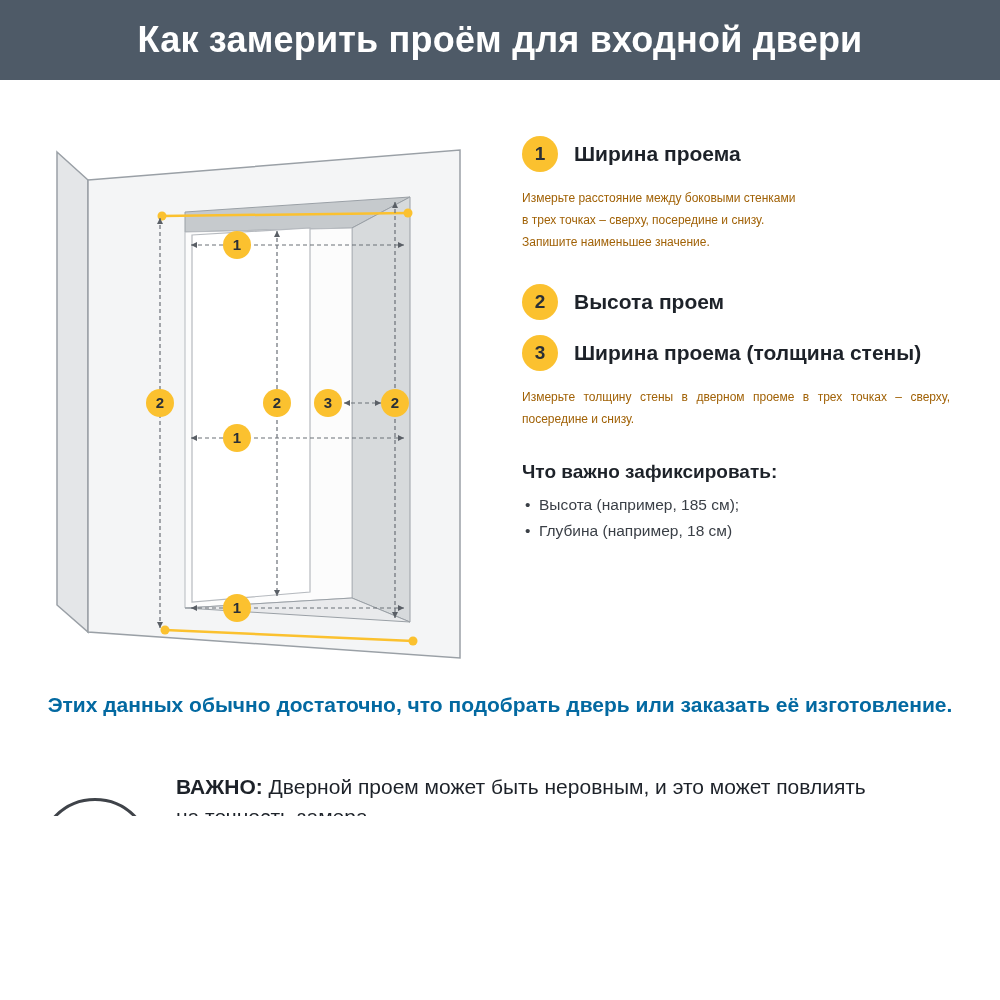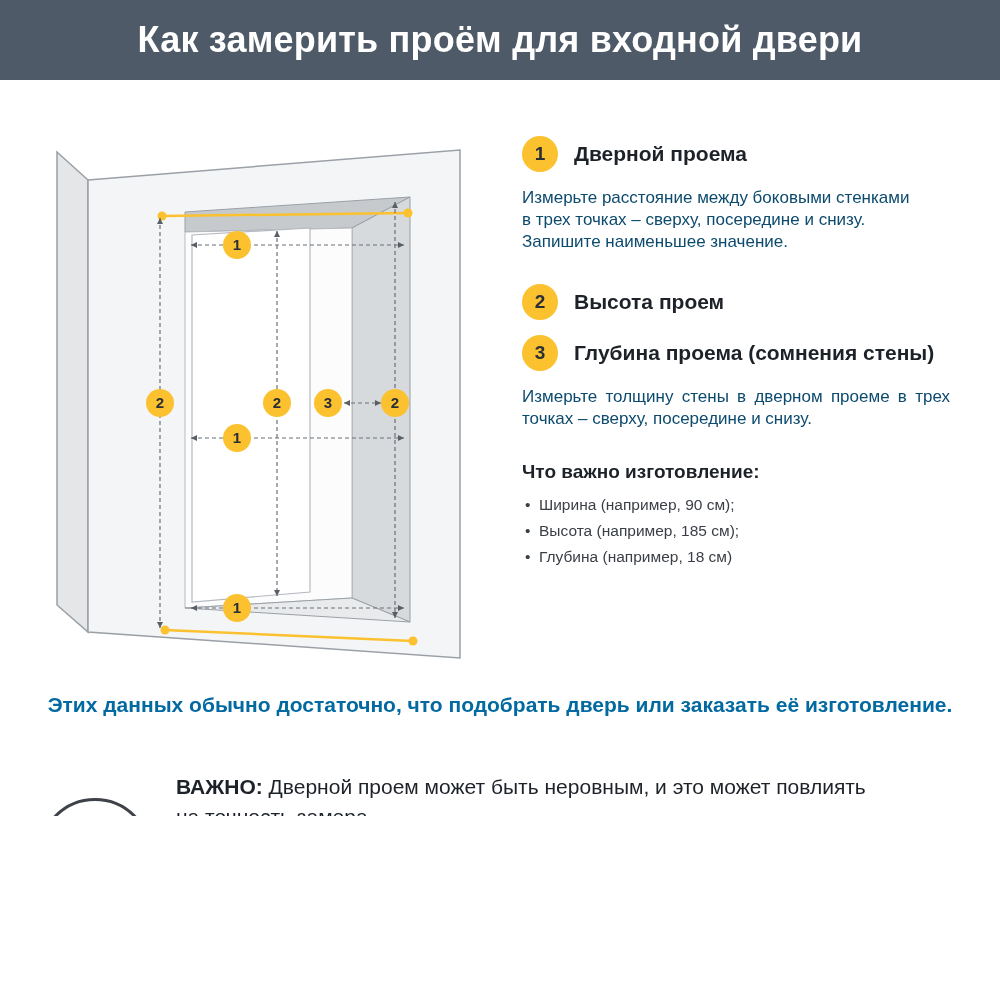--- a/index.html
+++ b/index.html
@@ -19,21 +19,21 @@
   .diagram { position:absolute; left:25px; top:118px; width:480px; height:580px; }
 
   .steps { position:absolute; left:522px; top:136px; width:428px; }
   .step-header { display:flex; align-items:center; gap:16px; margin-bottom:15px; }
   .badge {
     width:36px; height:36px; border-radius:50%; background:#fbc12f; flex:0 0 36px;
     display:flex; align-items:center; justify-content:center;
     font-weight:bold; font-size:19px; color:#2a2f36;
   }
   .step-title { font-size:21px; font-weight:bold; color:#1d2229; }
-  .step-body { font-size:17px; line-height:22px; color:#0c4a6e; margin:0 0 31px 0; }
+  .step-body { font-size:12px; line-height:22px; color:#a16207; margin:0 0 31px 0; }
   .pre { white-space:pre-line; }
   .just { text-align:justify; }
 
   .checklist-title { font-size:19px; font-weight:bold; margin:2px 0 13px 0; color:#1d2229; }
   .checklist { list-style:none; margin:0; padding:0; font-size:15.5px; color:#3a3f46; }
   .checklist li { padding-left:17px; position:relative; margin-bottom:8px; }
   .checklist li::before { content:"\2022"; position:absolute; left:3px; top:0; color:#3a3f46; }
 
   .summary {
     position:absolute; top:693px; left:0; width:1000px;
@@ -141,40 +141,39 @@
         <circle cx="303" cy="285" r="14" fill="#fbc12f"></circle>
         <text x="303" y="290" text-anchor="middle" font-size="15" font-weight="bold" fill="#2a2f36">3</text>
       </g>
     </svg>
   </div>
 
   <div class="steps">
 
     <div class="step-header">
       <div class="badge">1</div>
-      <div class="step-title">Дверной проема</div>
+      <div class="step-title">Ширина проема</div>
     </div>
     <p class="step-body pre">Измерьте расстояние между боковыми стенками
 в трех точках – сверху, посередине и снизу.
 Запишите наименьшее значение.</p>
 
     <div class="step-header">
       <div class="badge">2</div>
       <div class="step-title">Высота проем</div>
     </div>
 
     <div class="step-header">
       <div class="badge">3</div>
-      <div class="step-title">Глубина проема (сомнения стены)</div>
+      <div class="step-title">Ширина проема (толщина стены)</div>
     </div>
     <p class="step-body just">Измерьте толщину стены в дверном проеме в трех точках – сверху, посередине и снизу.</p>
 
-    <div class="checklist-title">Что важно изготовление:</div>
+    <div class="checklist-title">Что важно зафиксировать:</div>
     <ul class="checklist">
-      <li>Ширина (например, 90 см);</li>
       <li>Высота (например, 185 см);</li>
       <li>Глубина (например, 18 см)</li>
     </ul>
   </div>
 
   <div class="summary">Этих данных обычно достаточно, что подобрать дверь или заказать её изготовление.</div>
 
   <div class="important-icon">
     <div class="excl-bar"></div>
     <div class="excl-dot"></div>

